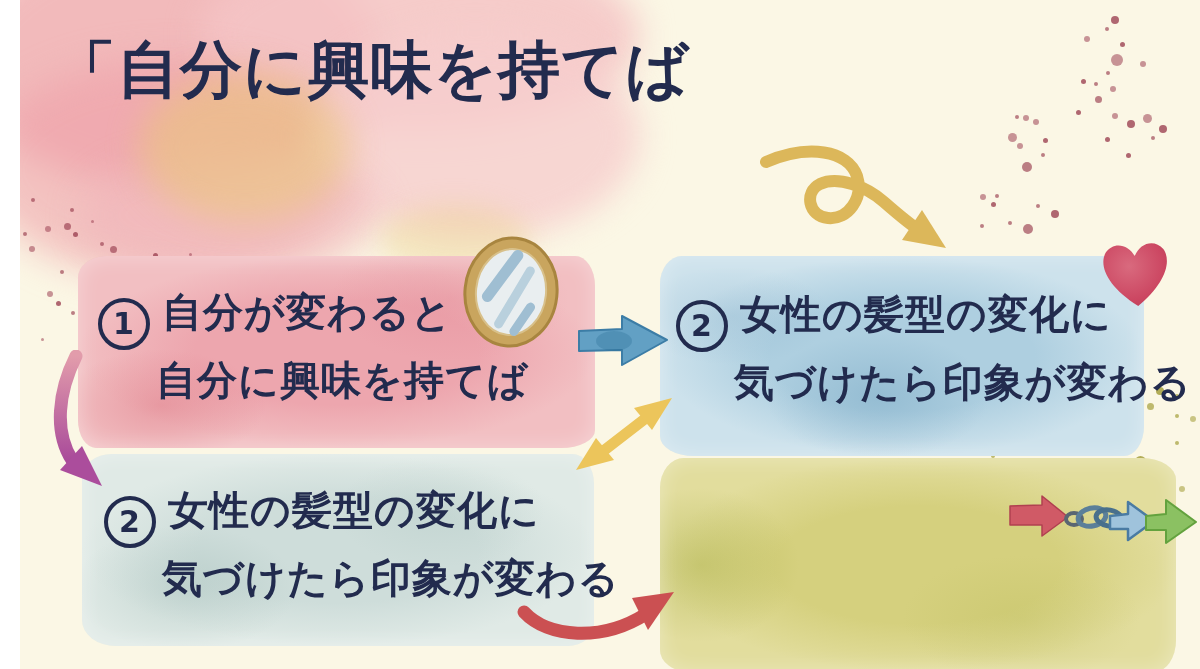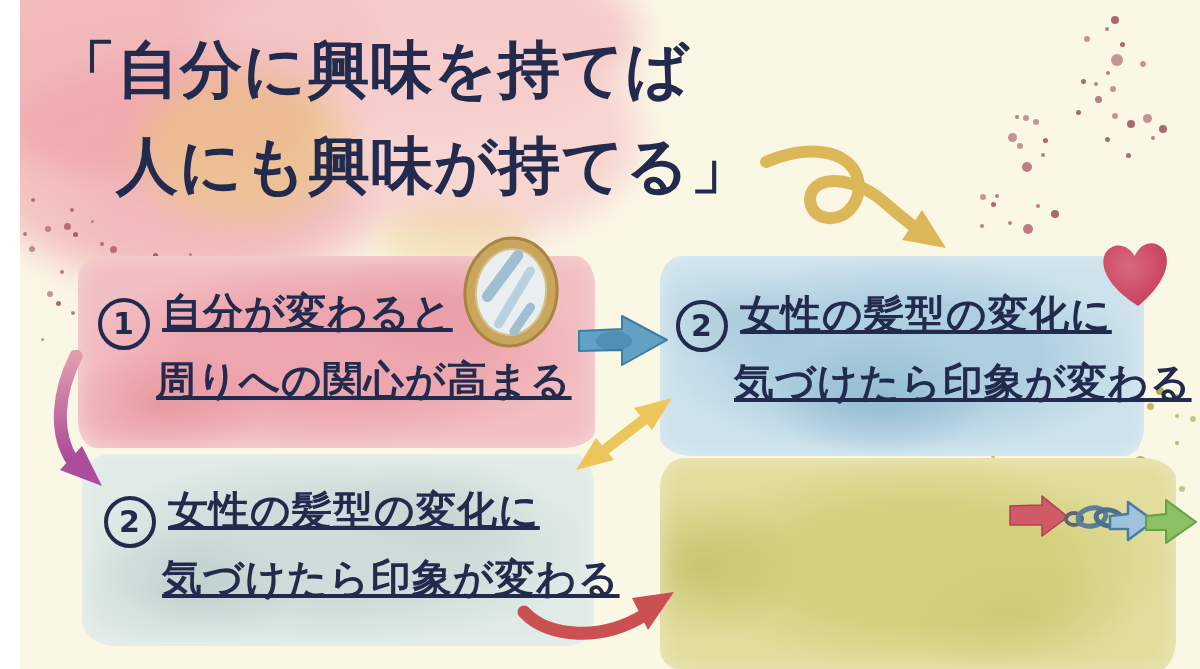--- a/index.html
+++ b/index.html
@@ -14,21 +14,21 @@
   .splatter-layer{position:absolute;left:0;top:0;width:100%;height:100%;pointer-events:none;}
 
   .title{
     position:absolute;left:34px;top:22px;z-index:5;
     font-size:62px;font-weight:bold;line-height:1.55;letter-spacing:1px;
     color:#222b4e;white-space:nowrap;
   }
   .title .t2{margin-left:62px;}
 
   .wbox{position:absolute;z-index:3;box-shadow:inset 0 0 22px rgba(255,255,255,.35);}
-  .wbox .bline{font-size:40px;font-weight:bold;line-height:60px;white-space:nowrap;letter-spacing:1px;color:#222b4e;text-decoration:underline;}
+  .wbox .bline{font-size:40px;font-weight:bold;line-height:60px;white-space:nowrap;letter-spacing:1px;color:#222b4e;}
   .num{
     display:inline-flex;align-items:center;justify-content:center;
     width:44px;height:44px;border:4px solid #222b4e;border-radius:50%;
     font-size:30px;font-weight:bold;margin-right:12px;vertical-align:-8px;
   }
   .l2{padding-left:58px;}
 
   .box1{
     left:58px;top:256px;width:497px;height:166px;padding:26px 0 0 20px;
     background:
@@ -154,28 +154,27 @@
       <span style="position: absolute; border-radius: 50%; background: rgb(160, 154, 51); left: 1114.5px; top: 455.5px; width: 11px; height: 11px; opacity: 0.8;"></span>
       <span style="position: absolute; border-radius: 50%; background: rgb(160, 154, 51); left: 1056.5px; top: 477.5px; width: 7px; height: 7px; opacity: 0.675;"></span>
       <span style="position: absolute; border-radius: 50%; background: rgb(160, 154, 51); left: 1159px; top: 486px; width: 6px; height: 6px; opacity: 0.55;"></span>
       <span style="position: absolute; border-radius: 50%; background: rgb(160, 154, 51); left: 1114px; top: 479px; width: 8px; height: 8px; opacity: 0.8;"></span>
       <span style="position: absolute; border-radius: 50%; background: rgb(160, 154, 51); left: 1188px; top: 461px; width: 4px; height: 4px; opacity: 0.675;"></span>
       <span style="position: absolute; border-radius: 50%; background: rgb(160, 154, 51); left: 971px; top: 454px; width: 4px; height: 4px; opacity: 0.675;"></span>
     </div>
 
   <div class="title">
     <div>「自分に興味を持てば</div>
-    <div class="t2">人にも興味が持てる」</div>
   </div>
 
   <div class="wbox box1">
     <div class="bline">
       <span class="num">1</span><span>自分が変わると</span>
     </div>
-    <div class="bline l2">周りへの関心が高まる</div>
+    <div class="bline l2">自分に興味を持てば</div>
   </div>
 
   <div class="wbox box2">
     <div class="bline">
       <span class="num">2</span><span>女性の髪型の変化に</span>
     </div>
     <div class="bline l2">気づけたら印象が変わる</div>
   </div>
 
   <div class="wbox box3">

